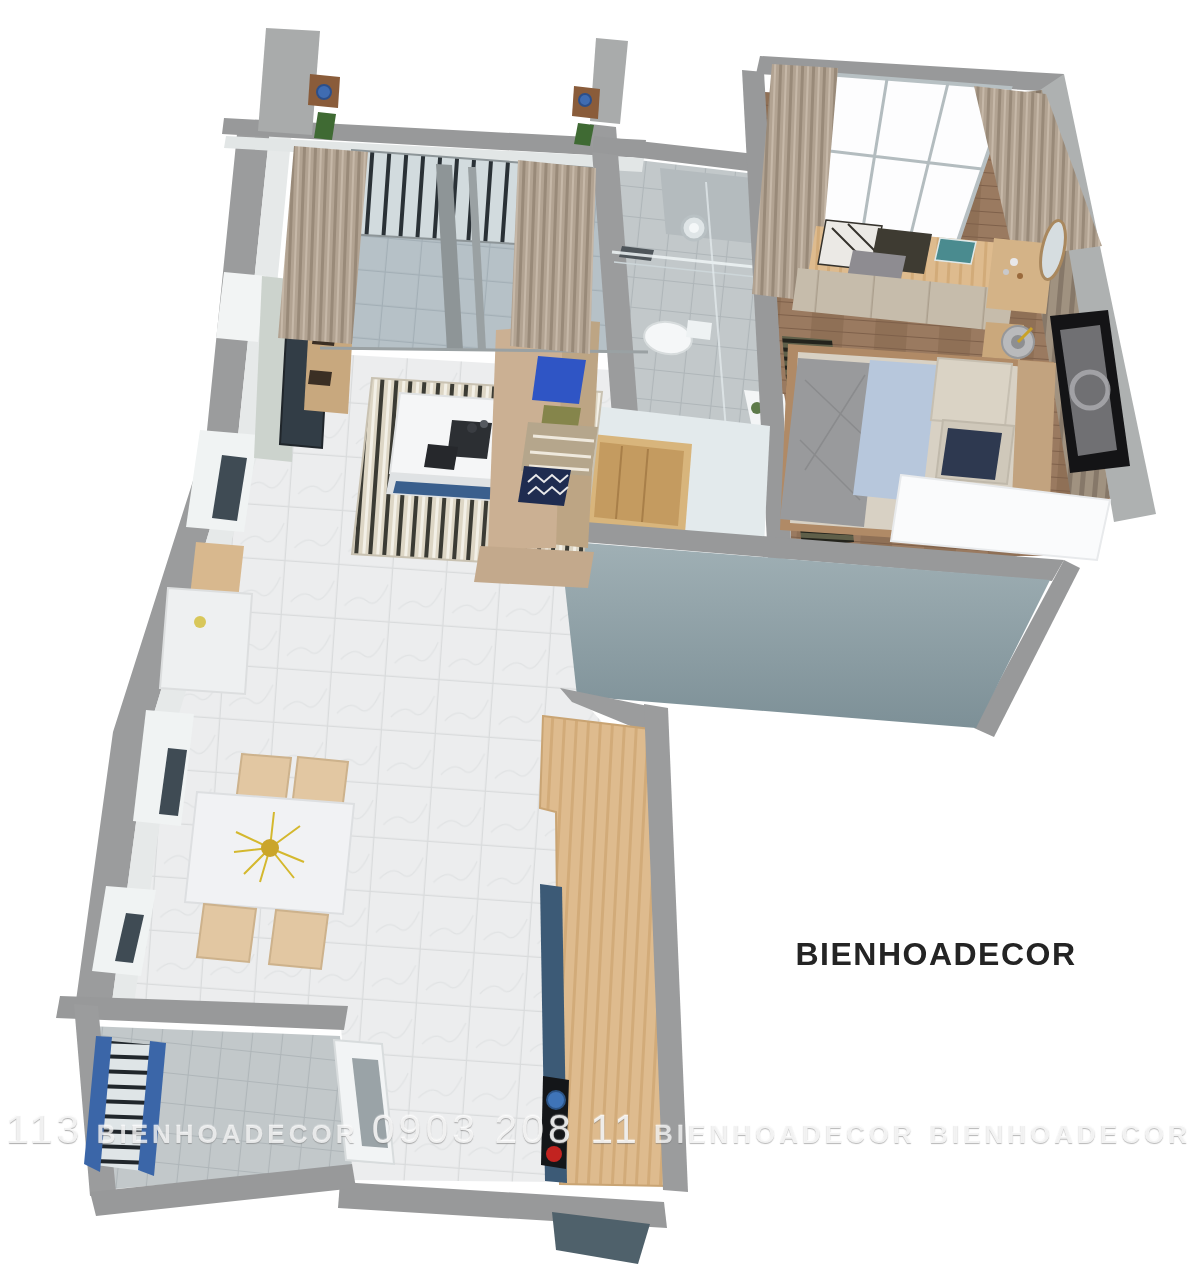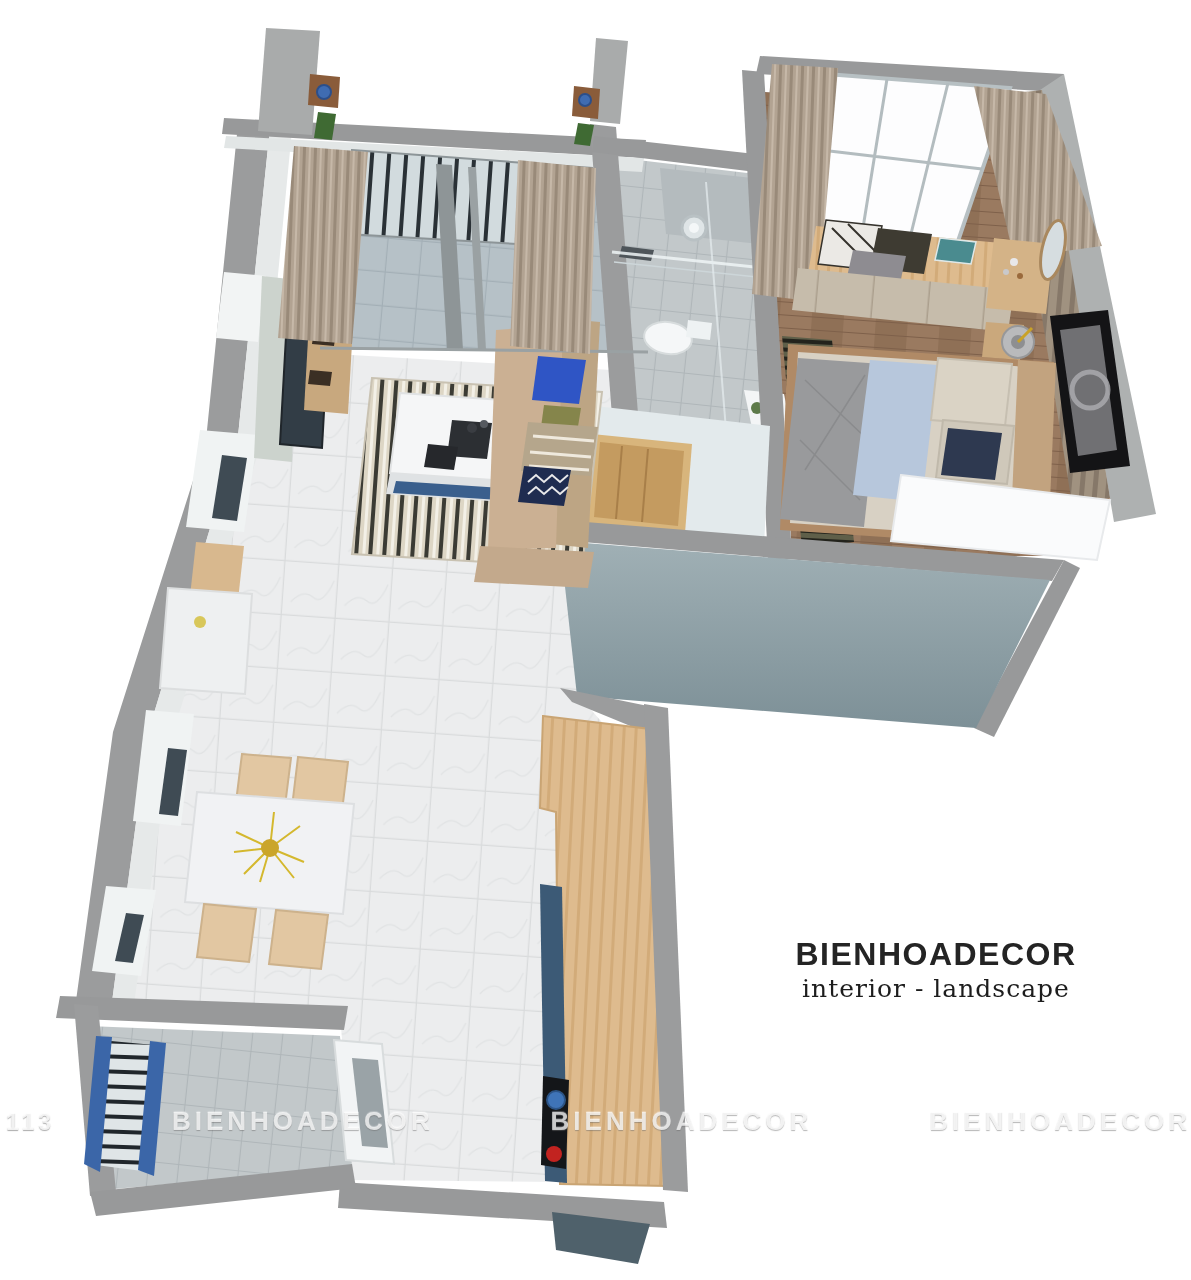--- a/index.html
+++ b/index.html
@@ -20,21 +20,21 @@
     color:#1d1d1d;margin-top:2px;
   }
   .watermark{
     position:absolute;left:6px;right:0;top:1106px;height:46px;
     display:flex;justify-content:space-between;align-items:baseline;
     white-space:nowrap;overflow:hidden;
     color:rgba(255,255,255,0.82);
     text-shadow:0 1px 1px rgba(105,105,105,0.55),0 -1px 1px rgba(255,255,255,0.35);
   }
   .wm-word{font-size:26px;letter-spacing:4px;font-weight:600;opacity:.88;}
-  .wm-num{font-size:23px;letter-spacing:4px;font-weight:700;}
+  .wm-num{font-size:41px;letter-spacing:4px;font-weight:400;}
 </style>
 </head>
 <body>
 
 <svg class="scene-svg" width="1191" height="1280" viewBox="0 0 1191 1280" xmlns="http://www.w3.org/2000/svg">
   <defs>
     <linearGradient id="tealgrad" x1="0" y1="0" x2="0" y2="1">
       <stop offset="0" stop-color="#a0b0b5"></stop>
         <stop offset="1" stop-color="#7d9097"></stop>
     </linearGradient>
@@ -289,22 +289,22 @@
     <polygon fill="url(#railbarsH)" points="100,1040 165,1046 150,1172 88,1164"></polygon>
     <polygon fill="#3b66a8" points="96,1036 112,1037 100,1172 84,1164"></polygon>
     <polygon fill="#3b66a8" points="150,1041 166,1043 154,1176 138,1170"></polygon>
     <polygon fill="#f2f4f5" stroke="#d8dcdd" stroke-width="2" points="334,1040 382,1044 394,1164 346,1160"></polygon>
     <polygon fill="#9aa3a7" points="352,1058 378,1060 388,1148 362,1146"></polygon>
   </g>
 </svg>
 
 <div class="logo">
   <div class="logo-name">BIENHOADECOR</div>
-  <div class="logo-tagline">interior - landscape</div>
 </div>
 
 <div class="watermark">
   <span class="wm-num">113</span>
   <span class="wm-word">BIENHOADECOR</span>
+  <span class="wm-num">0903 208 11</span>
   <span class="wm-word">BIENHOADECOR</span>
   <span class="wm-word">BIENHOADECOR</span>
 
 </div>
 
 </body></html>

